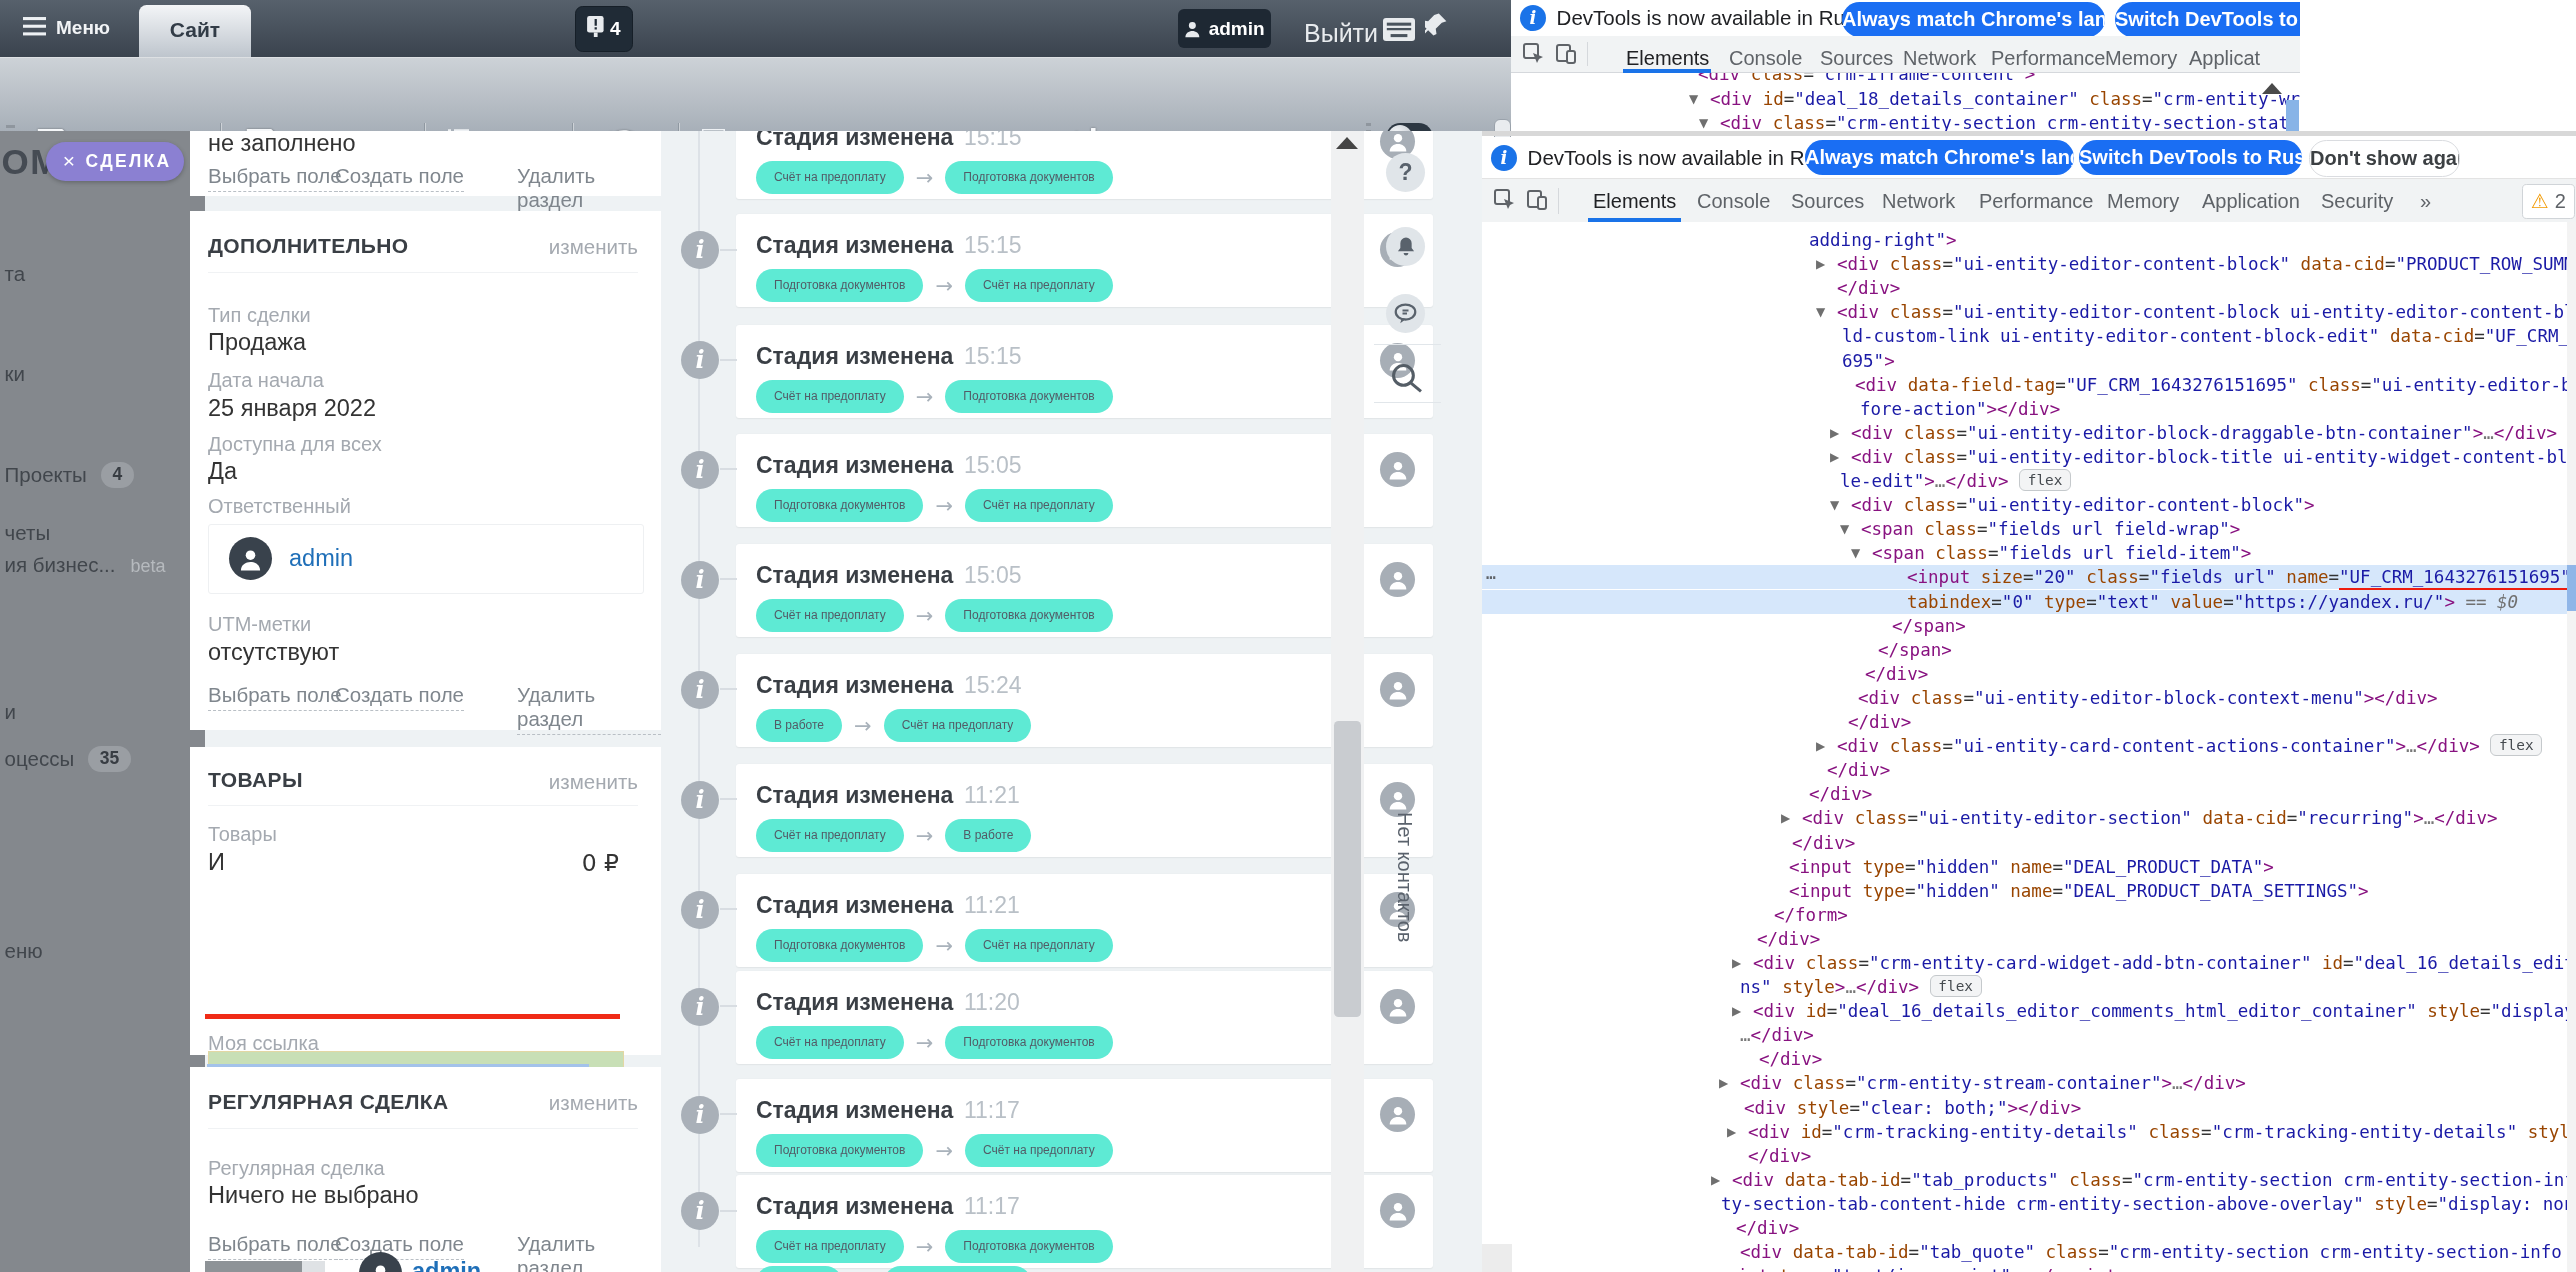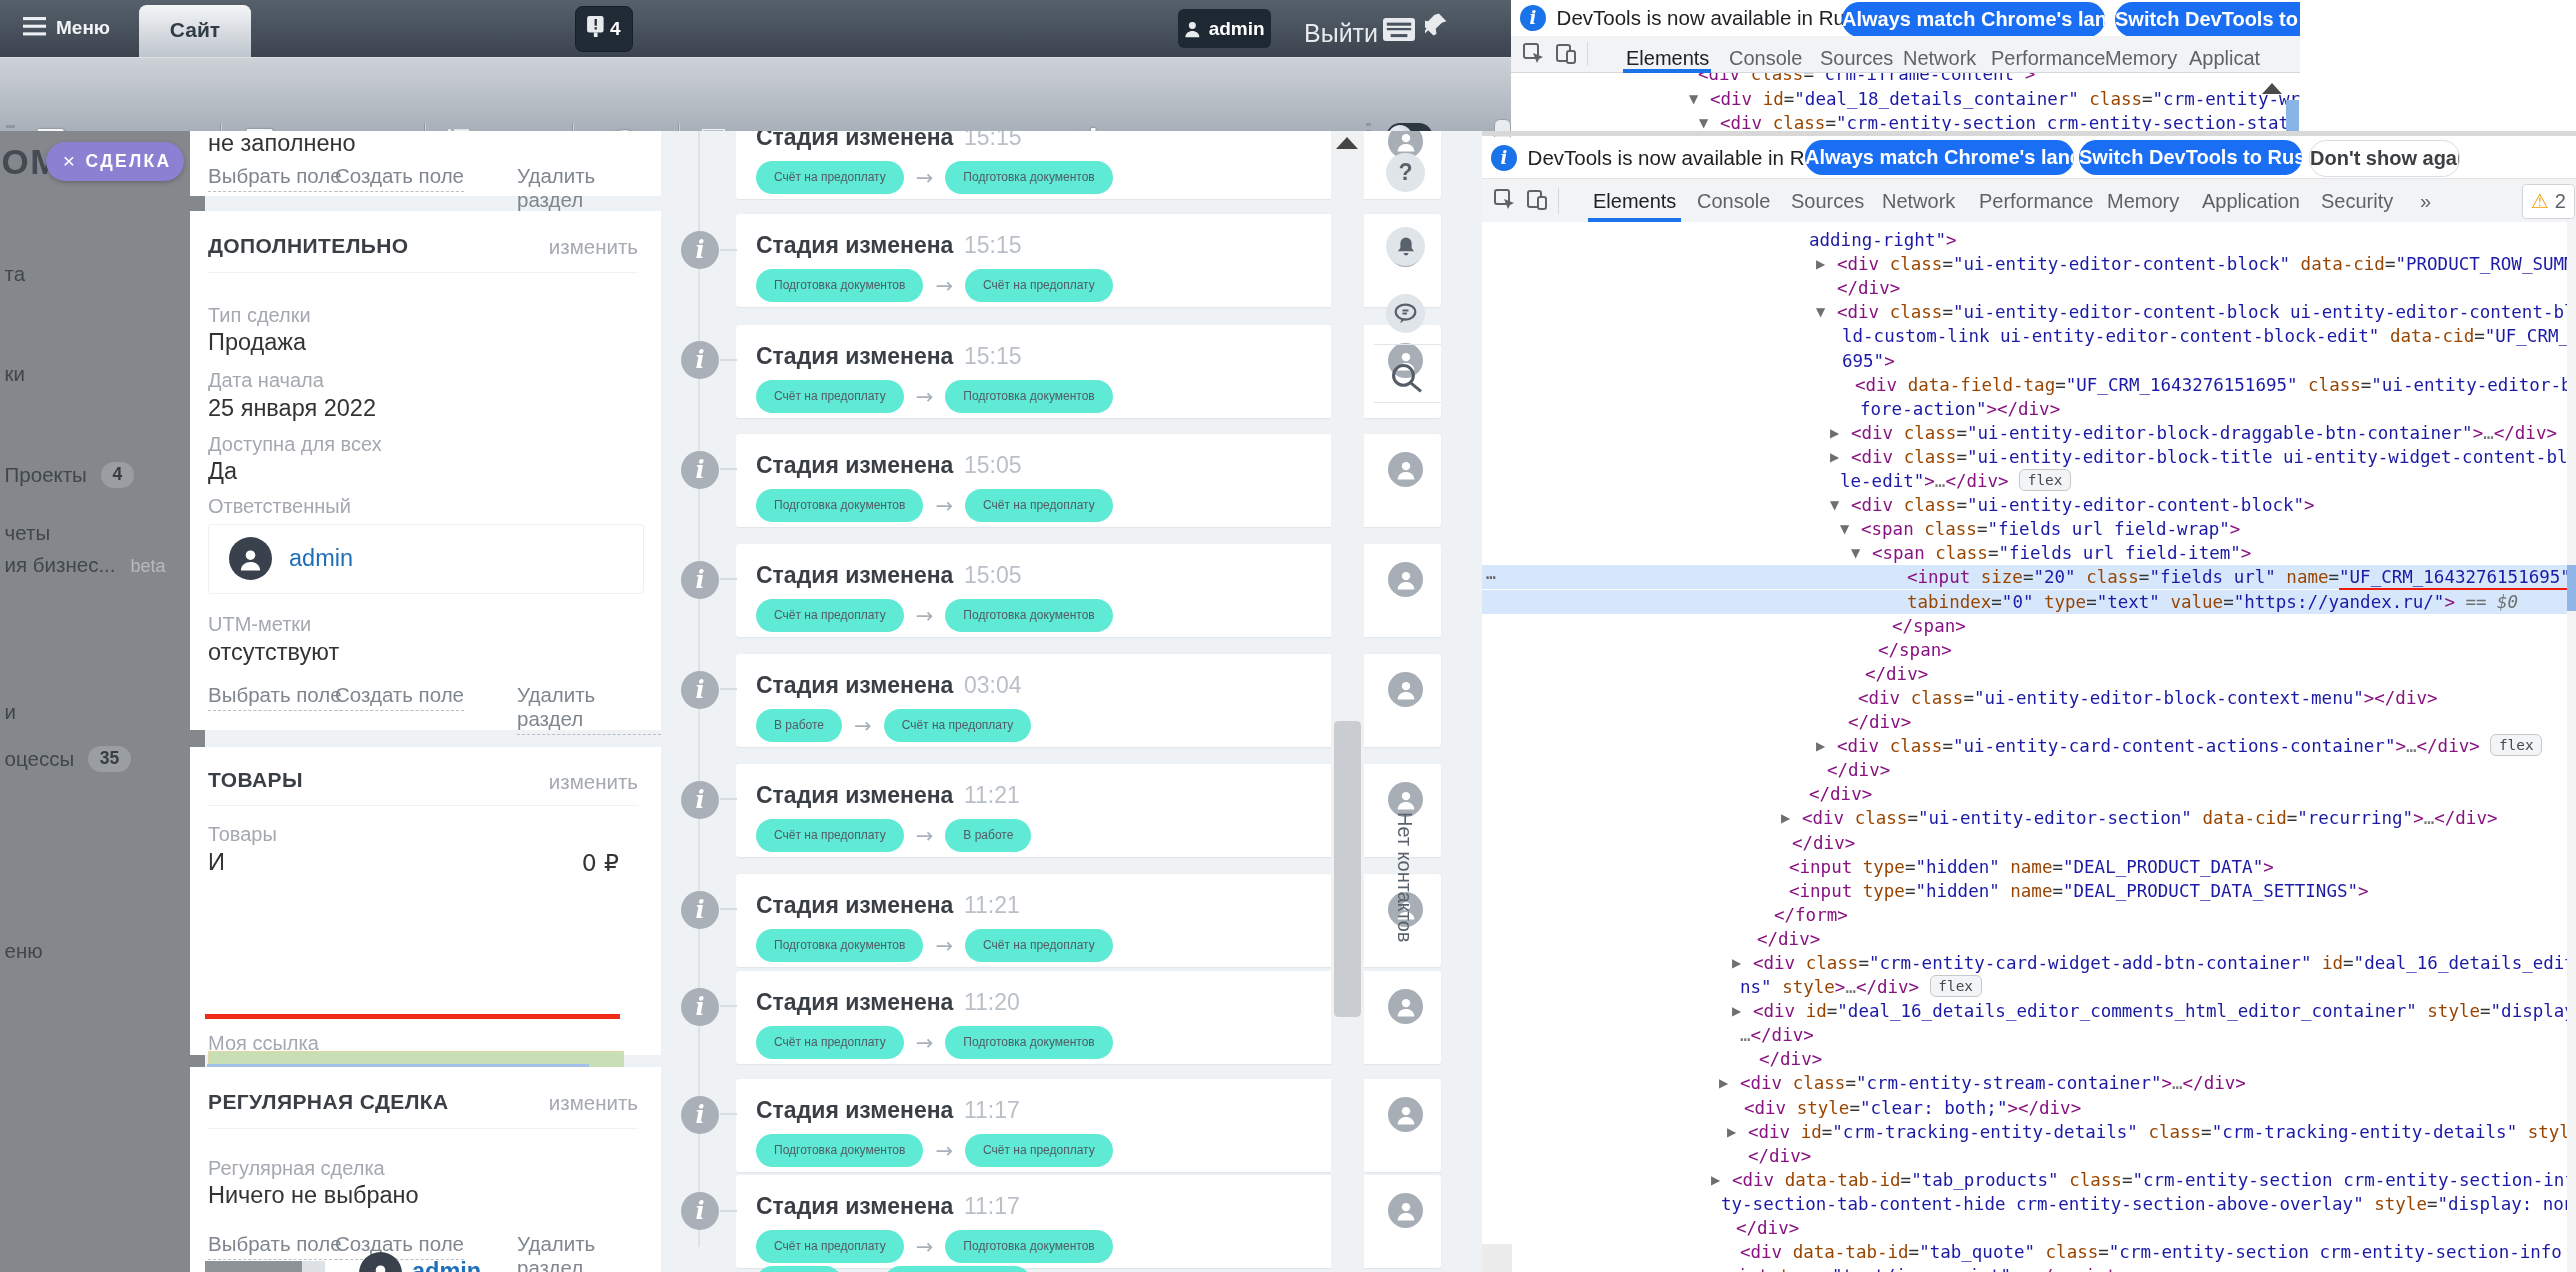--- a/index.html
+++ b/index.html
@@ -63,21 +63,21 @@
   
   #el-tooltip{left:210px;top:720px;width:345px;height:58px;background:#fff;border-radius:7.6px;
      box-shadow:0 1.5px 10.6px rgba(0,0,0,.35);display:flex;align-items:center;padding-left:21px;z-index:60;}
   #el-tooltip .sel-tag{color:#981c9e;font-size:23px;font-weight:bold;}
   #el-tooltip .sel-cls{color:#2727ad;font-size:23px;font-weight:bold;}
   #el-tooltip .sel-size{color:#8b8b8b;font-size:23px;margin-left:20px;}
   #el-tooltip:after{content:"";position:absolute;left:23px;bottom:-10.6px;width:23px;height:23px;background:#fff;
      transform:rotate(45deg);box-shadow:3px 3px 6px rgba(0,0,0,.12);}
   
   .tl-line{left:698px;top:0;width:2.3px;height:1116px;background:#dde2e7;}
-  .tl-card{position:absolute;left:736px;width:697px;height:93px;background:#fff;border-radius:3px;box-shadow:0 0.8px 1.5px rgba(0,0,0,.06);padding-left:8px;}
+  .tl-card{position:absolute;left:736px;width:697px;height:93px;background:#fff;border-radius:3px;box-shadow:0 0.8px 1.5px rgba(0,0,0,.06);}
   .tl-head{position:absolute;left:20px;top:18px;font-size:23px;font-weight:bold;color:#3a3f45;}
   .tl-time{font-weight:normal;color:#b9c0c7;margin-left:10.6px;}
   .tl-pills{position:absolute;left:20px;top:55px;display:flex;align-items:center;}
   .pill{height:33px;line-height:33px;background:#5eead4;border-radius:16.7px;color:#525b66;font-size:12px;padding:0 18px;white-space:nowrap;}
   .pill-arrow{color:#a9b2bb;font-size:21px;margin:0 12px;font-family:"DejaVu Sans",sans-serif;}
   .tl-ava{position:absolute;right:18px;top:18px;width:35px;height:35px;}
   .tl-ico{position:absolute;left:681px;width:38px;height:38px;border-radius:50%;background:#a9b0b8;
      color:#fff;text-align:center;font:italic bold 24px/38px "DejaVu Serif",serif;}
   .tl-conn{position:absolute;left:720px;width:16.7px;height:2.3px;background:#d8dde2;}
   
@@ -462,21 +462,21 @@
       <div class="tl-ava ava ava-gray">
         <svg width="20" height="21" viewBox="0 0 24 24">
               <circle cx="12" cy="8" r="5" fill="#fff"></circle>
               <path d="M2 24c0-6 5-9 10-9s10 3 10 9z" fill="#fff"></path>
             </svg>
       </div>
     </div>
         <div class="tl-ico" style="top: 430px;">i</div>
         <div class="tl-conn" style="top: 447px;"></div>
         <div class="tl-card" style="top: 523px;">
-      <div class="tl-head"><span class="t">Стадия изменена</span><span class="tl-time">03:04</span></div>
+      <div class="tl-head"><span class="t">Стадия изменена</span><span class="tl-time">15:24</span></div>
       <div class="tl-pills">
         <span class="pill">В работе</span>
         <span class="pill-arrow">→</span>
         <span class="pill">Счёт на предоплату</span>
       </div>
       <div class="tl-ava ava ava-gray">
         <svg width="20" height="21" viewBox="0 0 24 24">
               <circle cx="12" cy="8" r="5" fill="#fff"></circle>
               <path d="M2 24c0-6 5-9 10-9s10 3 10 9z" fill="#fff"></path>
             </svg>

